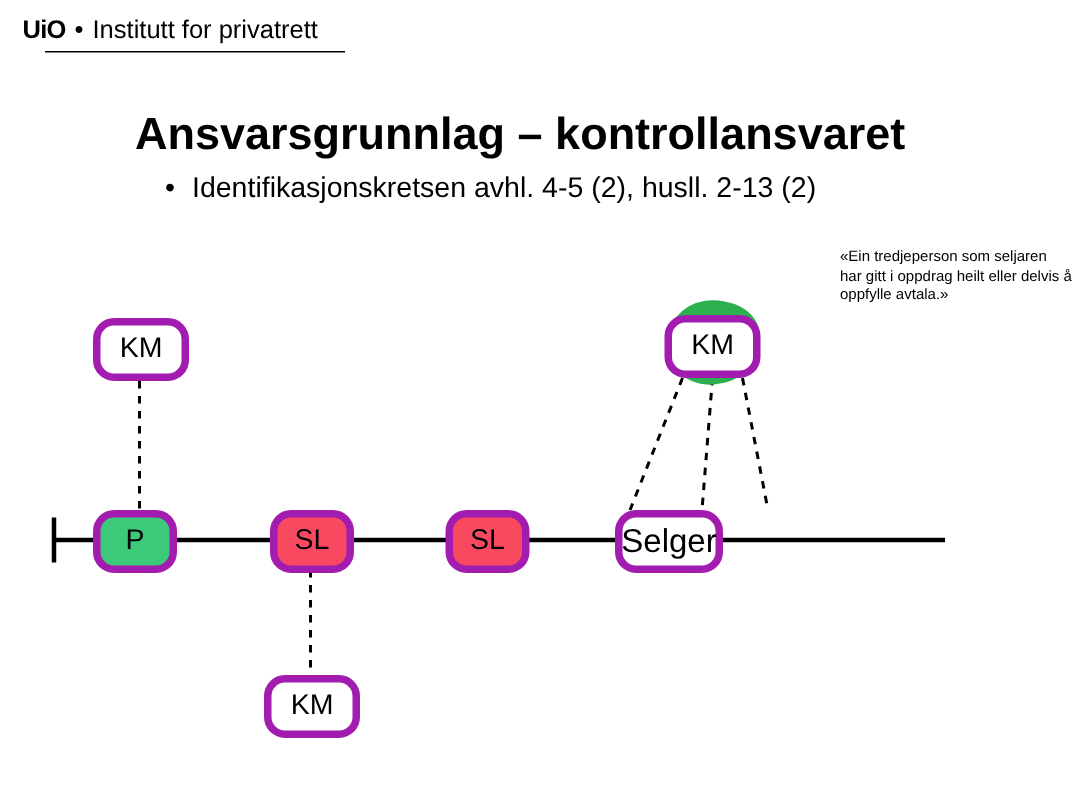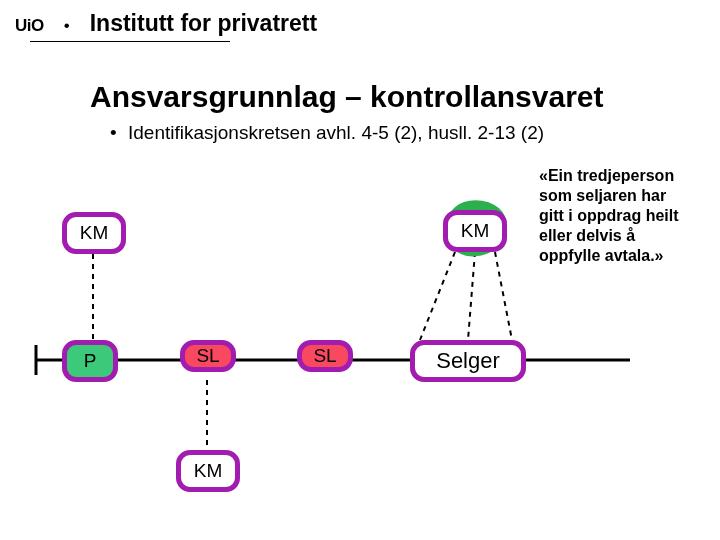--- a/index.html
+++ b/index.html
@@ -1,32 +1,32 @@
 <!DOCTYPE html>
 <html><head>
 <meta charset="utf-8">
 <style>
 html,body{margin:0;padding:0;width:720px;height:540px;font-family:Arial,Helvetica,sans-serif;background:#fff;color:#000}
 .logo-area{padding:10px 0 0 15px}
-.logo-row{display:flex;align-items:baseline;gap:20px}
+.logo-row{display:flex;align-items:baseline;gap:6px}
 .uio-mark{font-weight:bold;font-size:17px;letter-spacing:-0.5px}
 .sep{font-size:17px}
-.inst{font-weight:bold;font-size:23px}
+.inst{font-weight:normal;font-size:17px}
 .fac{font-size:13px;margin-left:49px;margin-top:-1px}
 .hr{border:none;border-top:1.5px solid #000;margin:4px 0 0 15px;width:200px}
 .title{font-size:30px;margin:38px 0 6px 90px}
 .bullet{font-size:19px;margin:0 0 0 110px;max-width:520px;line-height:1.35}
 .bullet-dot{display:inline-block;width:18px}
-.quote{position:absolute;left:539px;top:166px;font-size:16px;font-weight:bold;width:155px;line-height:1.25}
+.quote{position:absolute;left:560px;top:166px;font-size:10px;font-weight:normal;width:155px;line-height:1.25}
 .diagram{position:absolute;left:0;top:0;width:720px;height:540px;pointer-events:none}
 .node{position:absolute;display:flex;align-items:center;justify-content:center;font-size:19px;border:5px solid #a21caf;border-radius:14px;box-sizing:border-box}
 .km-box{background:#fff;width:64px;height:42px}
 .p-box{background:#3cc97a;width:56px;height:42px}
-.sl-box{background:#f94960;width:56px;height:32px;color:#000}
-.selger-box{background:#fff;width:116px;height:42px;font-size:22px}
+.sl-box{background:#f94960;width:56px;height:42px;color:#000}
+.selger-box{background:#fff;width:72px;height:42px;font-size:22px}
 .kjoper{position:absolute;font-size:22px;font-weight:bold}
 .green-img{position:absolute;width:62px;height:56px;background:#2bb04d;border-radius:50% 60% 55% 50%/55% 50% 60% 50%;transform:rotate(-8deg)}
 svg.lines{position:absolute;left:0;top:0;width:720px;height:540px}
 </style>
 </head>
 <body>
 
 <div class="logo-area">
   <div class="logo-row">
     <span class="uio-mark">UiO</span>

